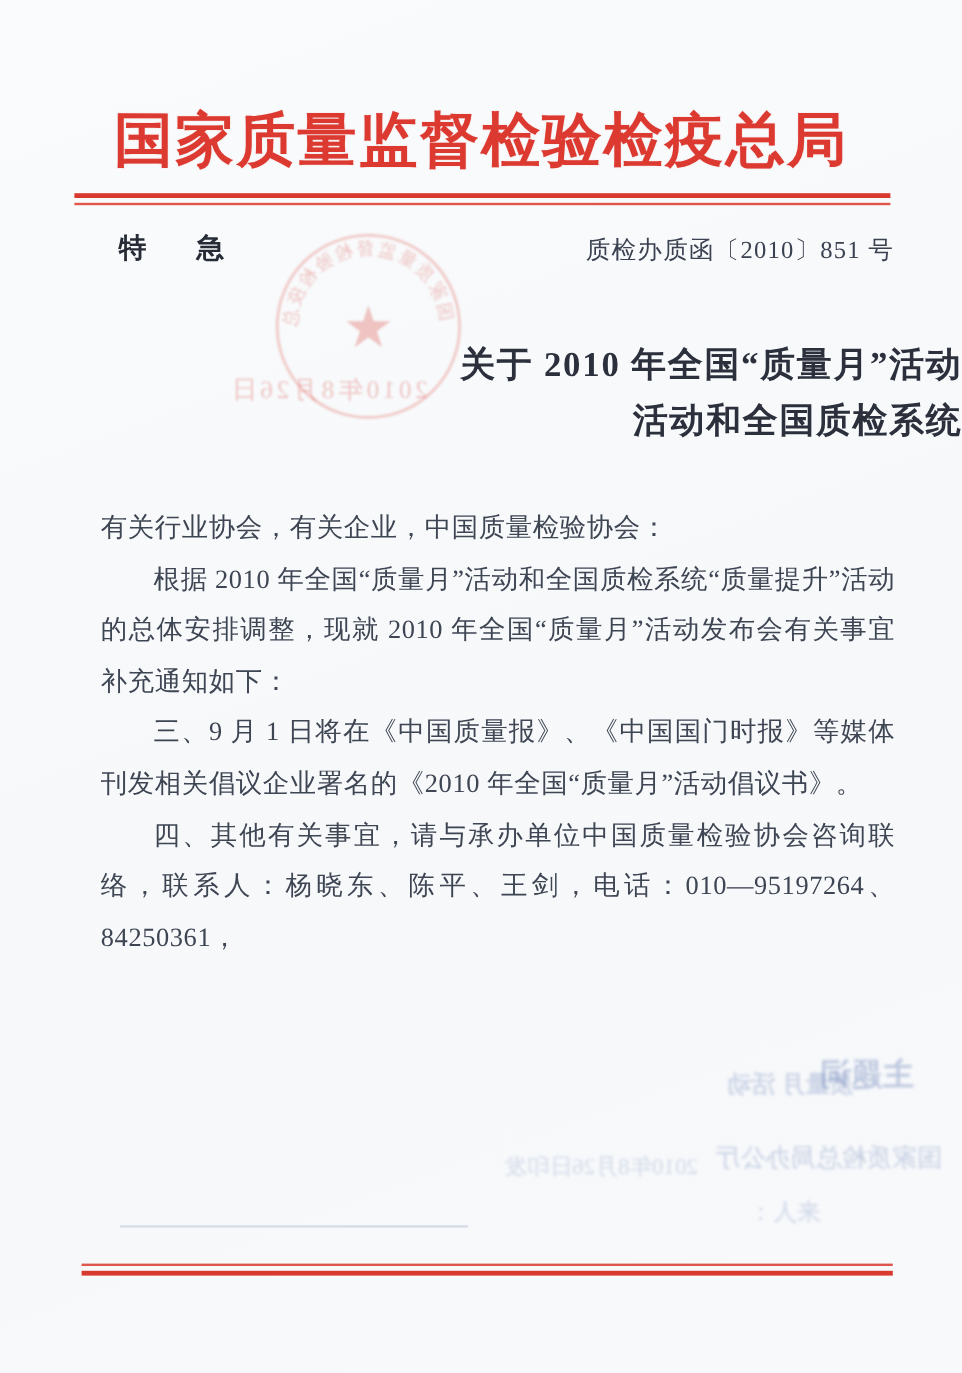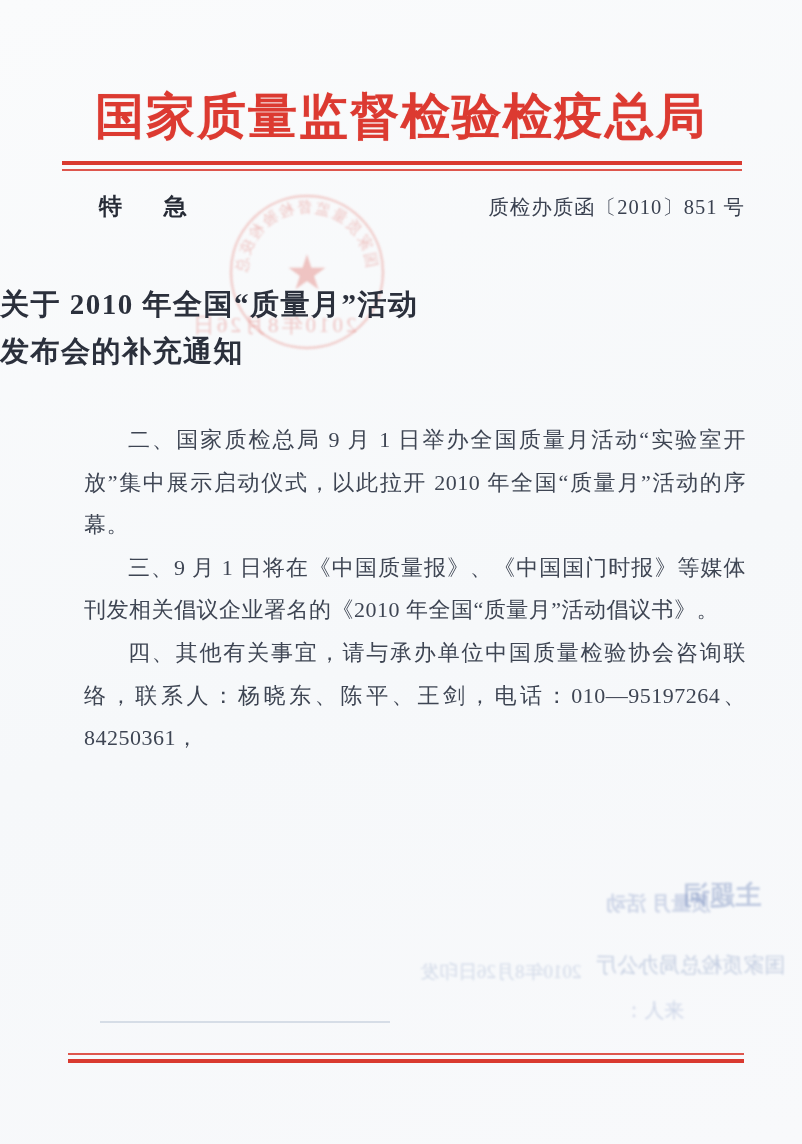--- a/index.html
+++ b/index.html
@@ -27,21 +27,21 @@
   }
   .rule { position: absolute; left: 62px; width: 680px; }
   .rule-thick-top  { top: 161px;  height: 4px; background: #d93a30; }
   .rule-thin-top   { top: 169px;  height: 2px; background: #de564d; }
   .rule-thin-bot   { top: 1053px; height: 2px; background: #de564d; left: 68px; width: 676px; }
   .rule-thick-bot  { top: 1059px; height: 4px; background: #d93a30; left: 68px; width: 676px; }
 
   
   .meta-row {
     position: absolute; top: 191px; left: 99px; right: 57px;
-    display: flex; justify-content: space-between; align-items: center;
+    display: flex; justify-content: space-between; align-items: flex-end;
   }
   .urgency {
     font-size: 23px; font-weight: bold; color: #262b36;
     letter-spacing: 18px;
   }
   .doc-number {
     font-size: 20.5px; color: #3a4150; letter-spacing: 1px;
   }
 
   
@@ -58,21 +58,21 @@
     font-size: 21px; letter-spacing: 3px;
     color: rgba(232,146,142,0.5);
     transform: scaleX(-1);
     filter: blur(1px);
     pointer-events: none;
   }
 
   
   .doc-title {
     position: absolute; top: 281px; left: 0; width: 100%;
-    text-align: left;
+    text-align: right;
     font-size: 29px; font-weight: bold;
     color: #2b303c; letter-spacing: 1.5px;
     line-height: 47px;
   }
 
   
   .body-text {
     position: absolute; top: 419px; left: 84px; width: 662px;
     font-size: 22px; line-height: 42.6px;
     color: #3e4553; letter-spacing: 0.5px;
@@ -118,25 +118,26 @@
     <path id="sealArc" d="M 25,85 A 60,60 0 1 1 145,85" fill="none"></path>
     <text font-size="15" letter-spacing="2" fill="rgba(228,130,124,0.5)" font-family="Liberation Serif, serif">
       <textPath href="#sealArc" startOffset="4">国家质量监督检验检疫总局</textPath>
     </text>
     <text x="85" y="102" font-size="48" text-anchor="middle" fill="rgba(228,130,124,0.5)">★</text>
   </svg>
   <div class="seal-date">2010年8月26日</div>
 
   <div class="doc-title">
     <div>关于 2010 年全国“质量月”活动</div>
-    <div>发布会的补充通知</div>
+    <div>活动和全国质检系统</div>
   </div>
 
   <div class="body-text">
-    <p>二、国家质检总局 9 月 1 日举办全国质量月活动“实验室开放”集中展示启动仪式，以此拉开 2010 年全国“质量月”活动的序幕。</p>
+    <p class="salutation">有关行业协会，有关企业，中国质量检验协会：</p>
+    <p>根据 2010 年全国“质量月”活动和全国质检系统“质量提升”活动的总体安排调整，现就 2010 年全国“质量月”活动发布会有关事宜补充通知如下：</p>
     <p>三、9 月 1 日将在《中国质量报》、《中国国门时报》等媒体刊发相关倡议企业署名的《2010 年全国“质量月”活动倡议书》。</p>
     <p>四、其他有关事宜，请与承办单位中国质量检验协会咨询联络，联系人：杨晓东、陈平、王剑，电话：010—95197264、84250361，</p>
   </div>
 
   <div class="mirror bt-keyword">主题词</div>
   <div class="mirror bt-fragment">质量月 活动</div>
   <div class="mirror bt-issuer">国家质检总局办公厅</div>
   <div class="mirror bt-printdate">2010年8月26日印发</div>
   <div class="mirror bt-staff">来人：</div>
   <div class="bt-rule"></div>

